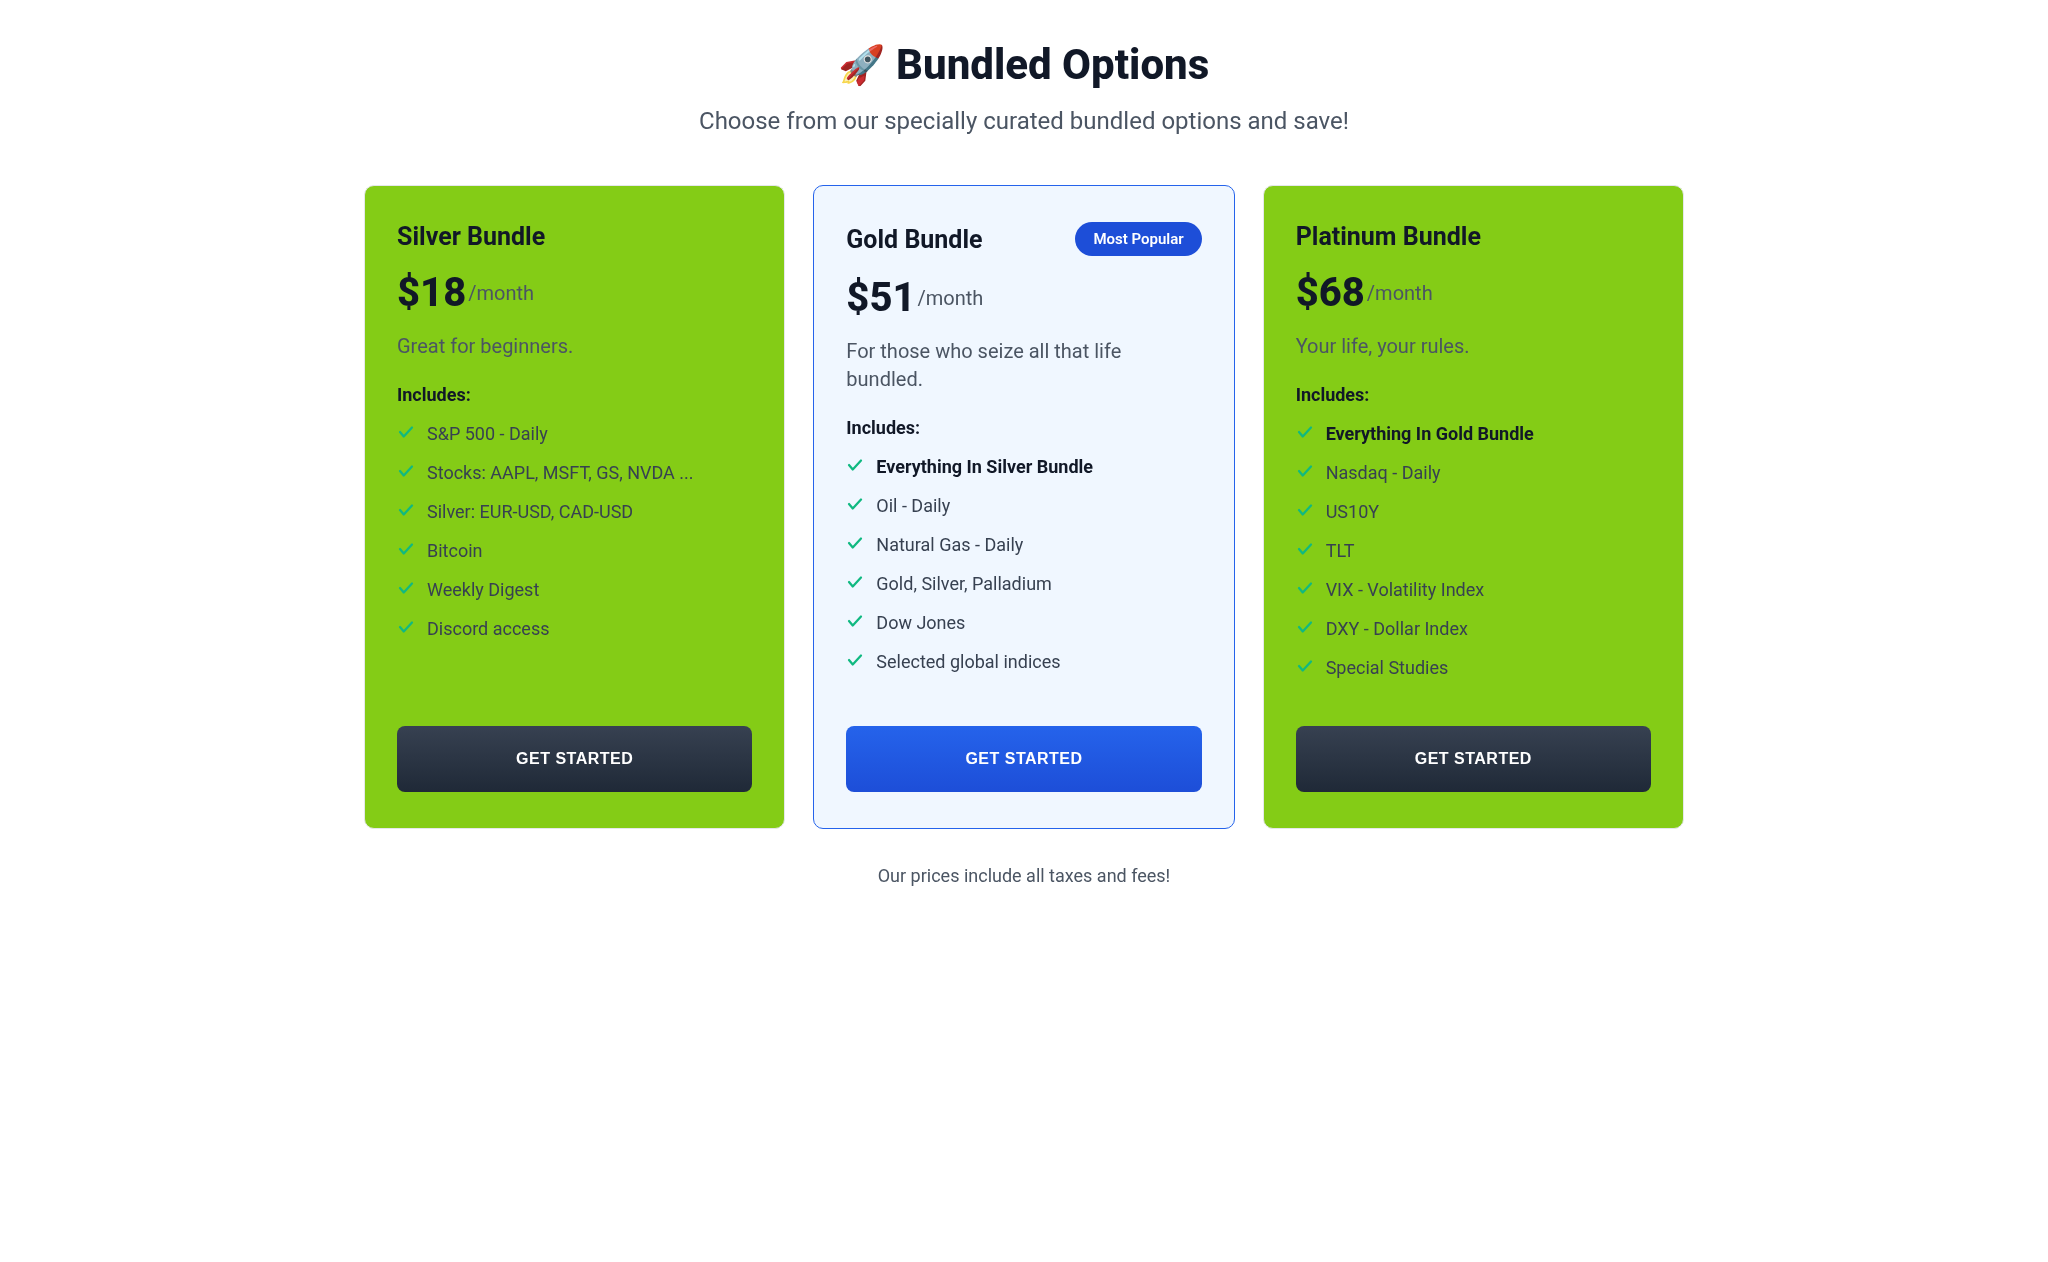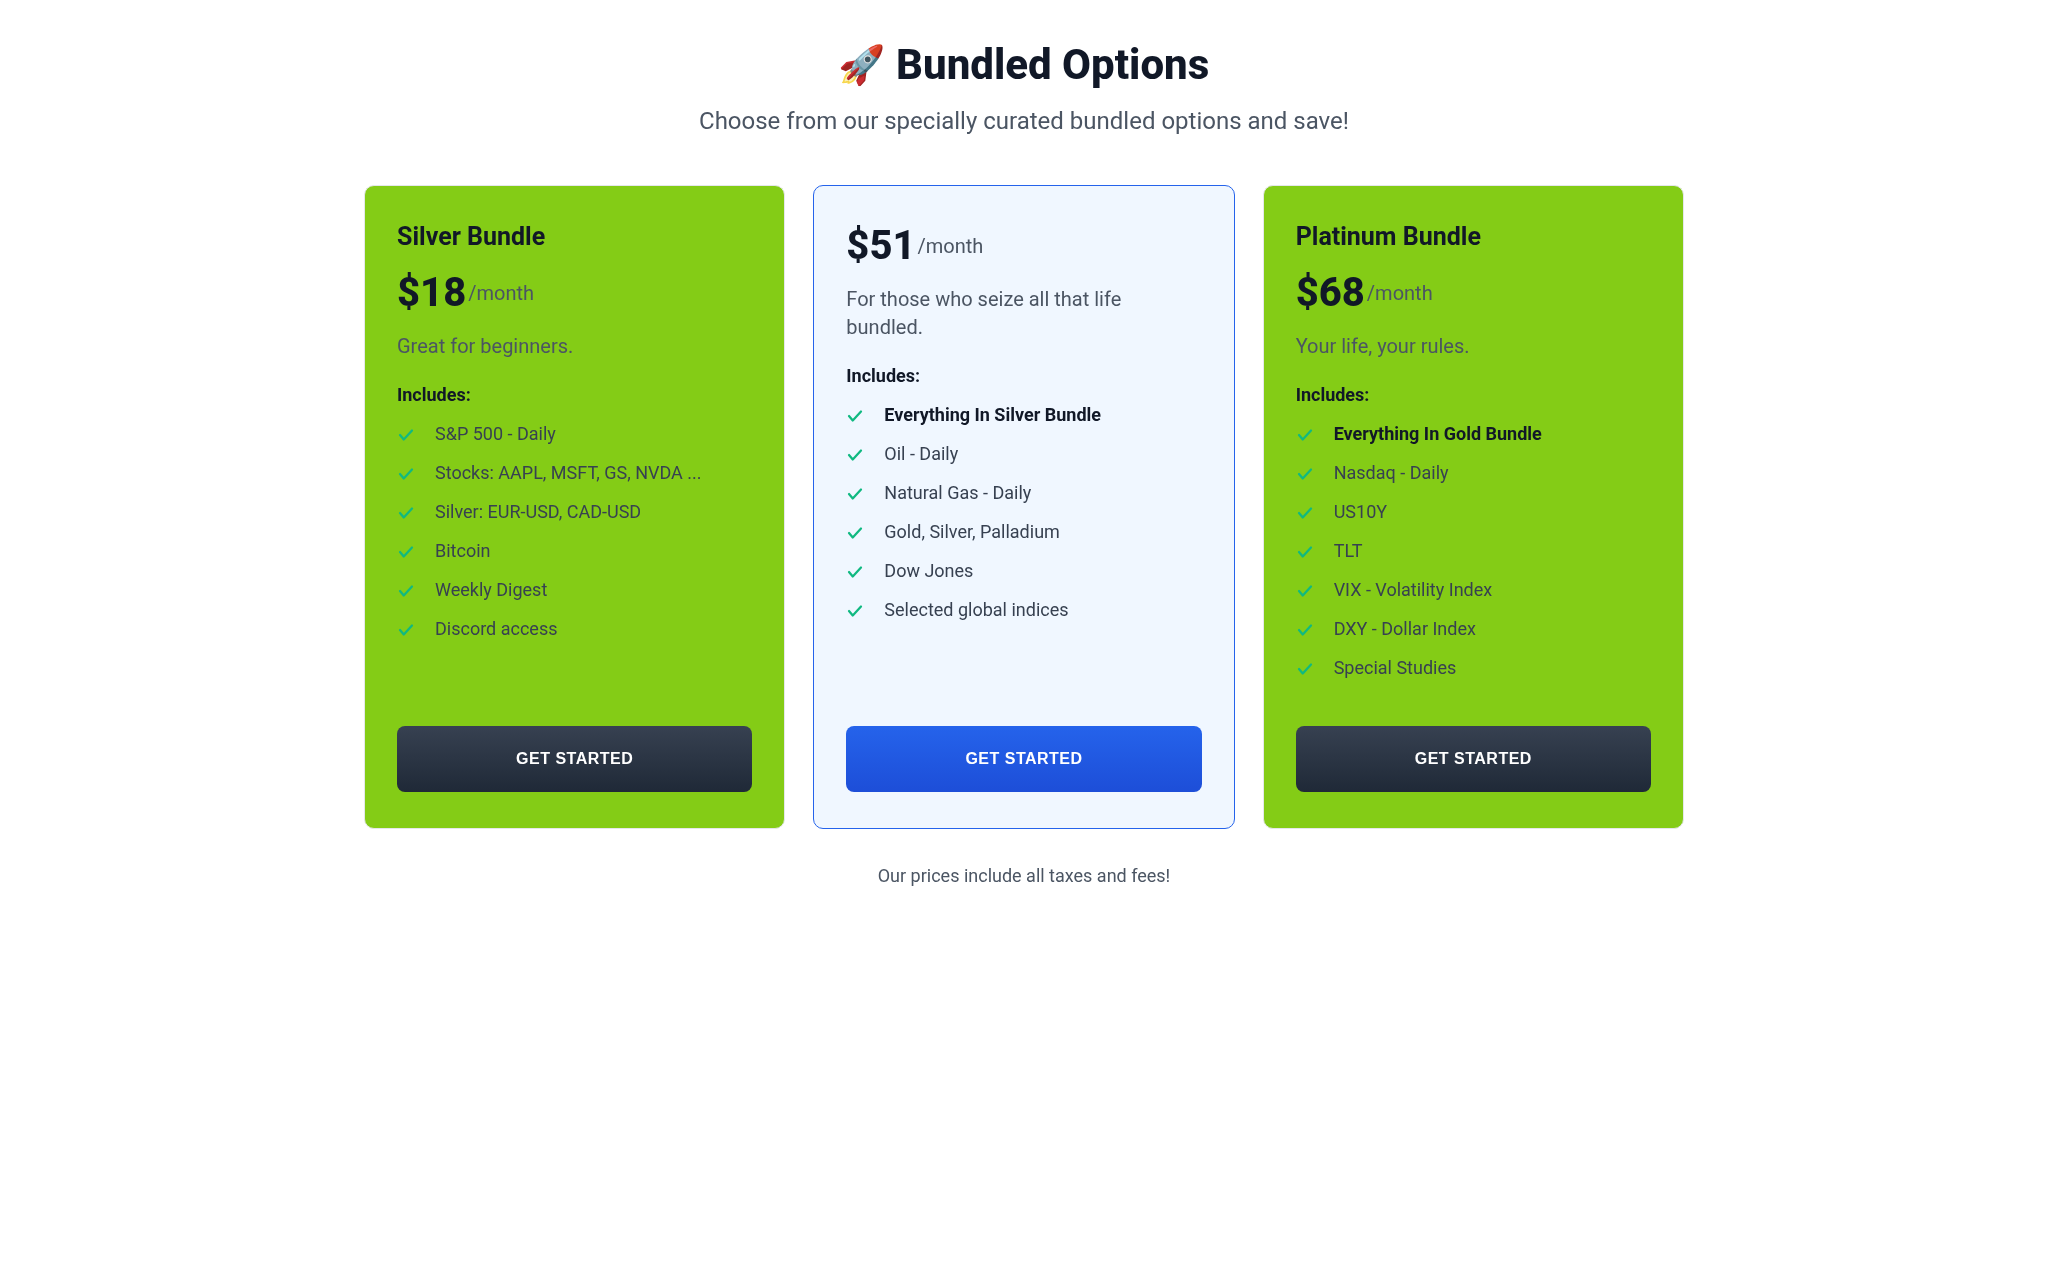--- a/index.html
+++ b/index.html
@@ -101,22 +101,22 @@
       font-weight: 700;
       color: #111827;
       margin-bottom: 18px;
     }
     .features {
       list-style: none;
       flex-grow: 1;
     }
     .features li {
       display: flex;
-      align-items: flex-end;
-      gap: 20px;
+      align-items: flex-start;
+      gap: 12px;
       font-size: 18px;
       color: #374151;
       margin-bottom: 18px;
     }
     .features li.bold {
       font-weight: 700;
       color: #111827;
     }
     .check {
       width: 18px;
@@ -214,20 +214,24 @@
           <li>
             <span class="check"><svg viewBox="0 0 24 24">
                 <polyline points="4 12 9 18 20 6"></polyline>
               </svg></span>
             <span>Discord access</span>
           </li>
         </ul>
         <button class="cta dark">GET STARTED</button>
       </div>
       <div class="card highlight">
+        <div class="card-header">
+          <div class="card-title">Gold Bundle</div>
+          <span class="badge">Most Popular</span>
+        </div>
         <div class="price-row">
           <span class="price">$51</span>
           <span class="price-period">/month</span>
         </div>
         <p class="description">For those who seize all that life bundled.</p>
         <div class="includes-label">Includes:</div>
         <ul class="features">
           <li class="bold">
             <span class="check"><svg viewBox="0 0 24 24">
                 <polyline points="4 12 9 18 20 6"></polyline>

